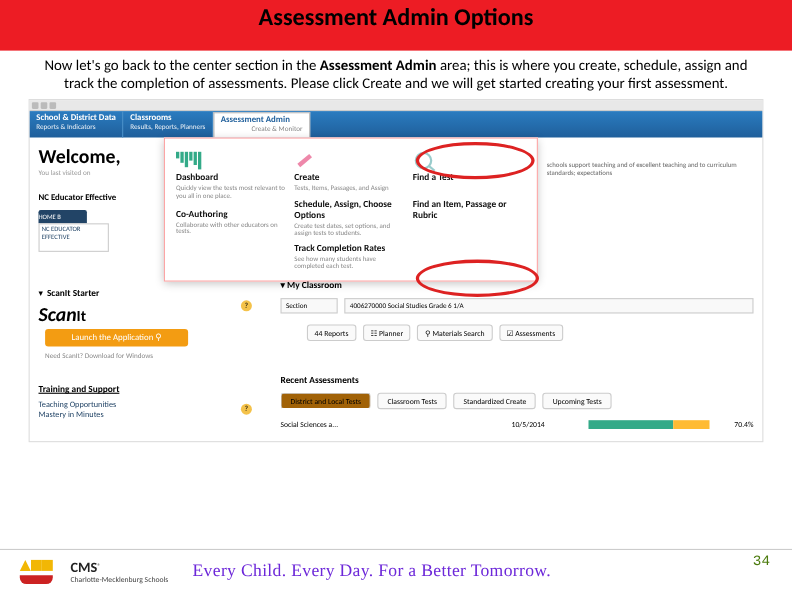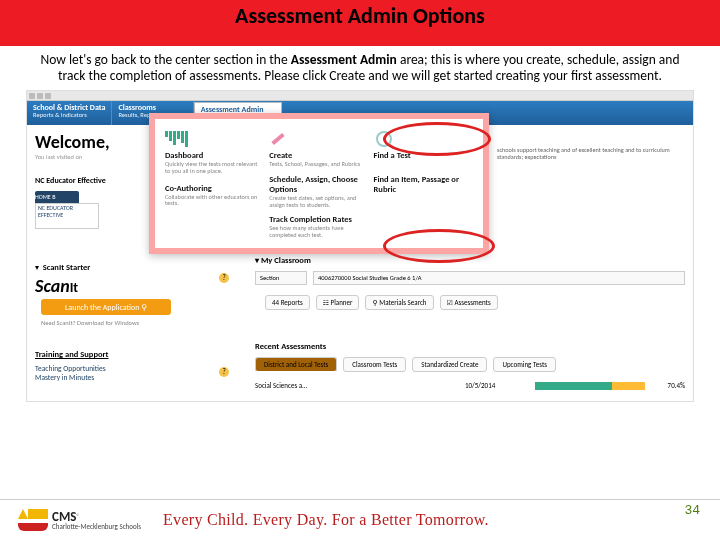--- a/index.html
+++ b/index.html
@@ -20,21 +20,21 @@
   .navseg.active { background: #fff; color: #1f5f9b; border: 1px solid #bbb; border-bottom: none; margin-top: 1px; }
   .navseg.active .s { color: #777; padding-left: 28px; }
 
   .welcome { position: absolute; top: 40px; left: 8px; font-size: 18px; font-weight: 700; }
   .welcome-sub { position: absolute; top: 62px; left: 8px; font-size: 6.5px; color: #999; }
   .nee { position: absolute; top: 84px; left: 8px; font-size: 8px; font-weight: 700; }
 
   .hometab { position: absolute; top: 100px; left: 8px; width: 44px; height: 12px; background: #246; color:#fff; font-size:6px; text-align:left; line-height:12px; border-radius:2px 2px 0 0;}
   .nee-box { position: absolute; top: 112px; left: 8px; width: 64px; height: 26px; border: 1px solid #ccc; font-size: 6px; color: #246; padding: 1px 2px; line-height: 1.05; }
 
-  .dropdown { position: absolute; top: 22px; left: 122px; width: 340px; background: #fff; border: 6px solid #fca5a5; box-shadow: 0 2px 8px rgba(0,0,0,.25); padding: 6px 6px 8px; display: flex; }
+  .dropdown { position: absolute; top: 34px; left: 122px; width: 340px; background: #fff; border: 1px solid #fca5a5; box-shadow: 0 2px 8px rgba(0,0,0,.25); padding: 6px 6px 8px; display: flex; }
   .col { width: 33%; padding: 2px 4px; }
   .col .icon { height: 20px; display:flex; align-items:flex-end; }
   .bars { display:flex; gap:1px; }
   .bars span { width:3px; background:#3a8; display:inline-block; }
   .bars span:nth-child(1){height:6px}.bars span:nth-child(2){height:10px}.bars span:nth-child(3){height:14px}.bars span:nth-child(4){height:8px}.bars span:nth-child(5){height:12px}.bars span:nth-child(6){height:16px}
   .pencil { width:18px; height:18px; position:relative; }
   .pencil::before { content:""; position:absolute; width:14px; height:4px; background:#e8a; transform:rotate(-40deg); top:8px; left:2px; }
   .mag { width:16px; height:16px; border:2px solid #9cc; border-radius:50%; position:relative; margin-top:2px; margin-left:2px;}
   .mag::after{content:"";position:absolute;width:7px;height:2px;background:#9cc;bottom:-2px;right:-5px;transform:rotate(40deg);}
   .col h5 { font-size: 8.5px; font-weight: 700; margin-top: 3px; color: #111; }
@@ -51,48 +51,48 @@
   .scanit-logo { position:absolute; top:184px; left:8px; font-size:18px; font-style:italic; font-weight:700; }
   .scanit-logo .it { font-style:normal; font-size:14px; }
   .helpicon { position:absolute; top:182px; left:192px; width:10px;height:10px;border-radius:50%;background:#f4c24a;font-size:7px;text-align:center;line-height:10px; }
   .launchbtn { position:absolute; top:208px; left:14px; width:130px; height:16px; background:#f39c12; color:#fff; font-size:8px; text-align:center; line-height:16px; border-radius:3px; }
   .scanit-note { position:absolute; top:228px; left:14px; font-size:6.5px; color:#888; }
 
   .myclass { position:absolute; top:164px; left:228px; font-size:8.5px; font-weight:700; }
   .chev2 { font-size:8px; }
   .mc-row { position:absolute; top:180px; left:228px; right:8px; display:flex; gap:6px; }
   .mc-row .fld { border:1px solid #ccc; font-size:6.5px; padding:2px 4px; background:#f9f9f9; }
-  .mc-btns { position:absolute; top:204px; left:214px; display:flex; gap:6px;padding-left:24px; }
+  .mc-btns { position:absolute; top:204px; left:228px; display:flex; gap:6px;padding-left:24px; }
   .mc-btns .b { border:1px solid #ccc; font-size:7px; padding:2px 6px; background:#fafafa; border-radius:3px; }
 
   .train { position:absolute; top:258px; left:8px; font-size:8.5px; font-weight:700; text-decoration:underline; }
   .trainlinks { position:absolute; top:274px; left:8px; font-size:7.5px; color:#246; line-height:1.15; }
   .trainhelp { position:absolute; top:276px; left:192px; width:10px;height:10px;border-radius:50%;background:#f4c24a;font-size:7px;text-align:center;line-height:10px; }
 
   .recent { position:absolute; top:250px; left:228px; font-size:8.5px; font-weight:700; }
   .tabs2 { position:absolute; top:266px; left:228px; display:flex; gap:6px; }
   .tabs2 .t { border:1px solid #ccc; font-size:7px; padding:2px 8px; background:#fafafa; border-radius:3px; }
   .tabs2 .t.a { background:#a16207; border-bottom-color:#fff; }
   .resrow { position:absolute; top:290px; left:228px; right:8px; display:flex; font-size:7px; align-items:center; }
   .resrow .nm { flex:1; }
   .resrow .dt { width:70px; }
   .resrow .bar { width:110px; height:8px; display:flex; }
   .resrow .bar .g { background:#3a8; height:100%; }
   .resrow .bar .y { background:#fb3; height:100%; }
   .resrow .pct { width:40px; text-align:right; }
 
   .footer { position:absolute; bottom:0; left:0; right:0; height:40px; display:flex; align-items:center; padding:0 18px; }
-  .footer .logo { display:flex; align-items:center; gap:4px; }
+  .footer .logo { display:flex; align-items:center; gap:16px; }
   .crown { width:30px; height:22px; position:relative; }
   .crown::before { content:""; position:absolute; bottom:0; width:30px; height:8px; background:#c22; border-radius:0 0 6px 6px; }
   .crown::after { content:""; position:absolute; top:0; left:0; width:0; height:0; border-left:5px solid transparent; border-right:5px solid transparent; border-bottom:10px solid #f2b705; box-shadow: 10px 0 0 #f2b705, 20px 0 0 #f2b705; }
   .footer .logotxt { font-size:7px; color:#444; line-height:1; }
   .footer .logotxt b { font-size:13px; color:#222; }
   .footer .logotxt sup { font-size:6px; }
-  .footer .tagline { font-family:"Brush Script MT",cursive; font-size:16px; color:#b91c1c; margin-left:22px; letter-spacing:.3px; }
+  .footer .tagline { font-family:"Brush Script MT",cursive; font-size:16px; color:#6d28d9; margin-left:22px; letter-spacing:.3px; }
   .pagenum { position:absolute; right:20px; bottom:22px; font-size:13px; color:#4d7c0f;font-family:Liberation Mono, monospace; }
   .footline { position:absolute; bottom:40px; left:0; right:0; height:1px; background:#ccc; }
 </style>
 </head>
 <body>
 
 <div class="red-band"></div>
 <div class="title">Assessment Admin Options</div>
 <div class="intro">
   <span>Now let's go back to the center section in the </span><b>Assessment Admin</b><span> area; this is where you create, schedule, assign and track the completion of assessments.  Please click Create and we will get started creating your first assessment.</span>
@@ -141,21 +141,21 @@
       <h5>Dashboard</h5>
       <p>Quickly view the tests most relevant to you all in one place.</p>
       <h5 style="margin-top:8px">Co-Authoring</h5>
       <p>Collaborate with other educators on tests.</p>
     </div>
     <div class="col">
       <div class="icon">
           <div class="pencil"></div>
         </div>
       <h5>Create</h5>
-      <p>Tests, School, Passages, and Rubrics</p>
+      <p>Tests, Items, Passages, and Assign</p>
       <h5 style="margin-top:6px">Schedule, Assign, Choose Options</h5>
       <p>Create test dates, set options, and assign tests to students.</p>
       <h5 style="margin-top:6px">Track Completion Rates</h5>
       <p>See how many students have completed each test.</p>
     </div>
     <div class="col">
       <div class="icon">
           <div class="mag"></div>
         </div>
       <h5>Find a Test</h5>

